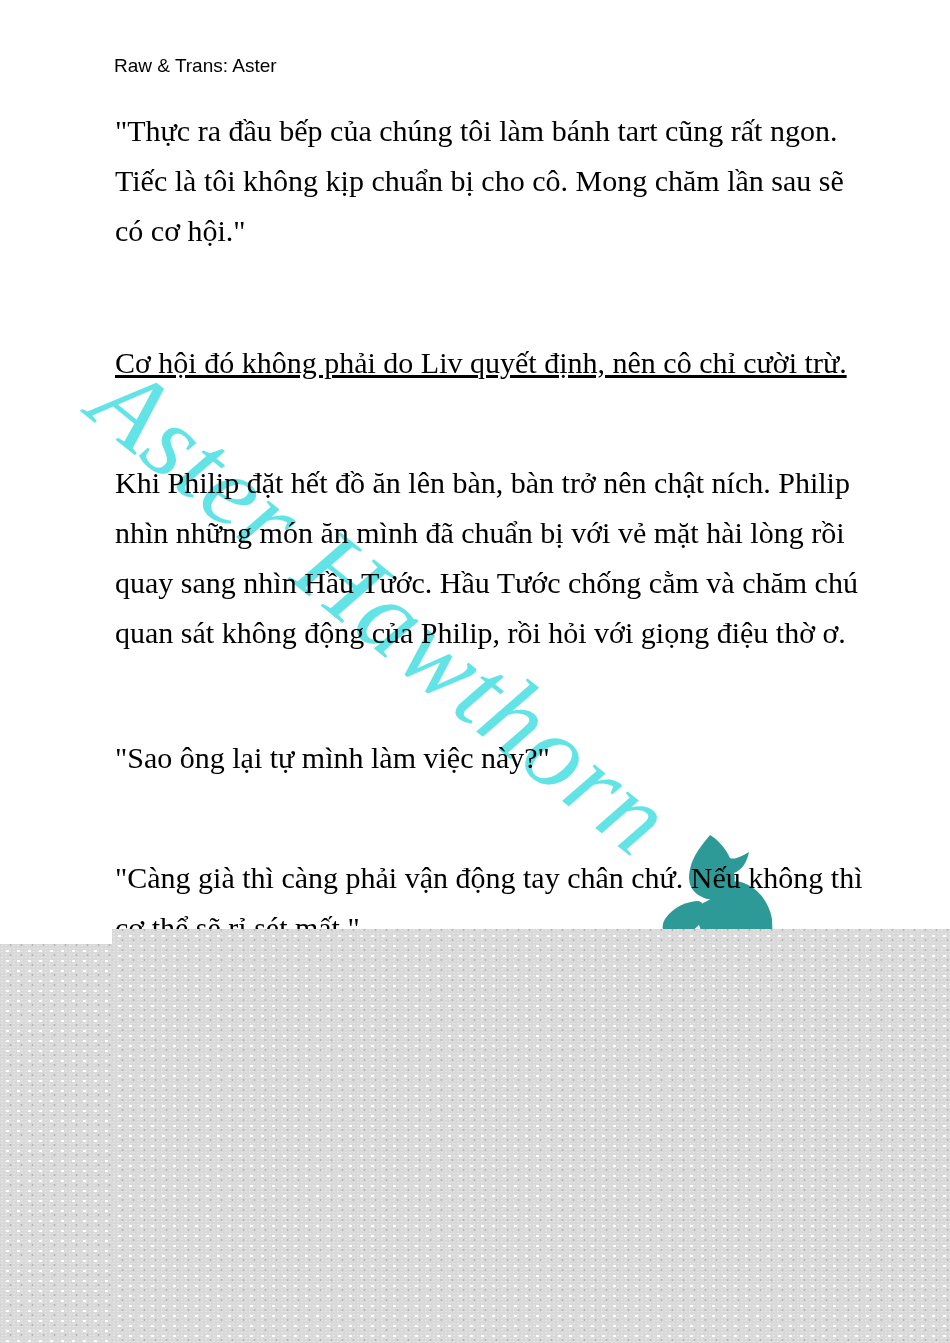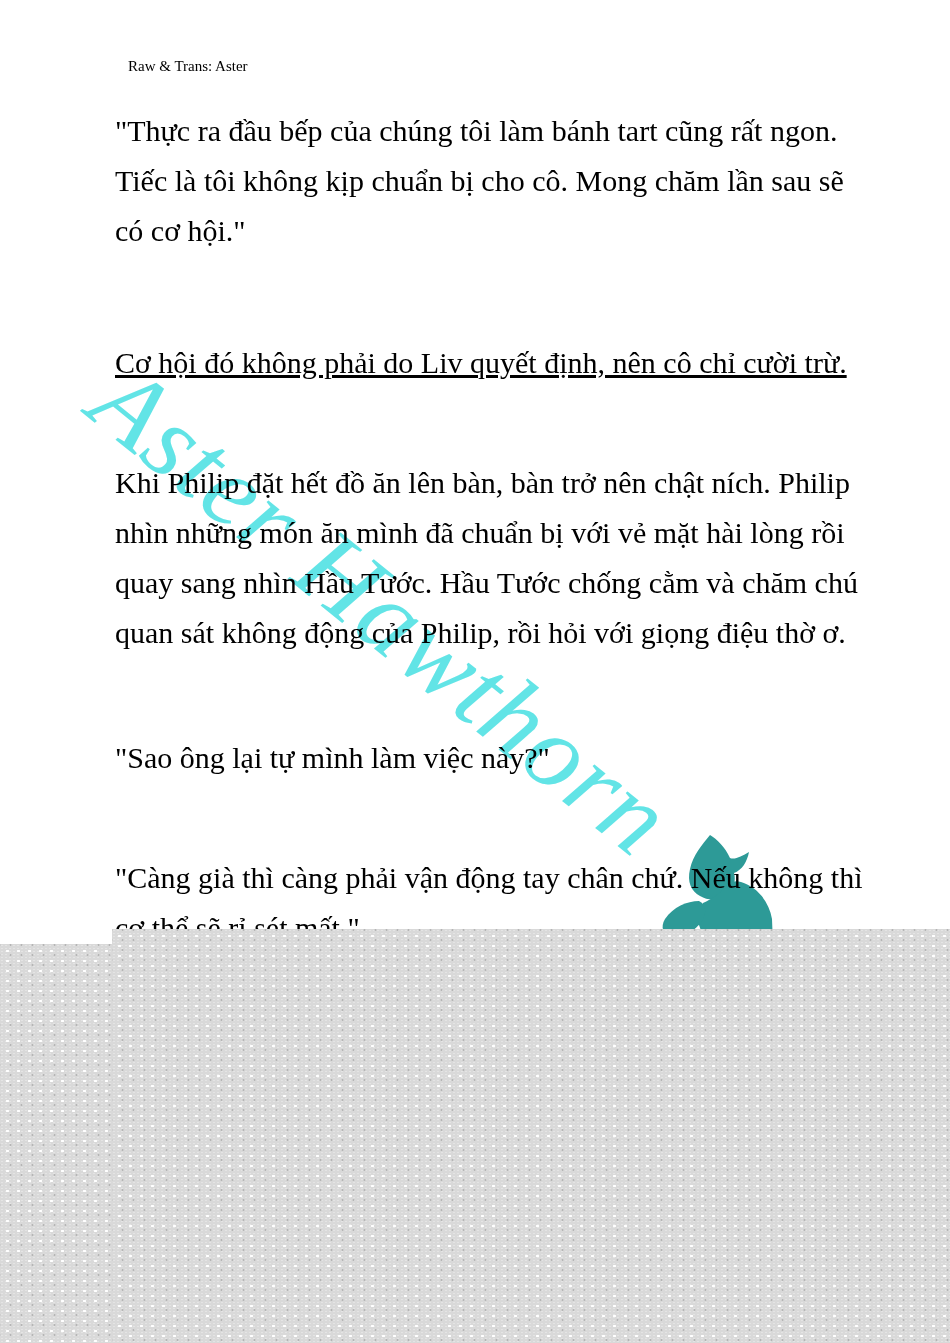--- a/index.html
+++ b/index.html
@@ -5,23 +5,23 @@
   html,body{margin:0;padding:0;background:#888;}
   .page{
     position:relative;
     width:950px;height:1343px;
     background:#ffffff;
     overflow:hidden;
     margin:0 auto;
     font-family:"Liberation Serif","DejaVu Serif",serif;
   }
   .header{
-    position:absolute;left:128px;top:55px;
-    font-family:Liberation Serif, serif;
-    font-size:15px;line-height:22px;color:var(--ink,#000);
+    position:absolute;left:114px;top:55px;
+    font-family:Liberation Sans, sans-serif;
+    font-size:19px;line-height:22px;color:var(--ink,#000);
     z-index:3;white-space:nowrap;
   }
   .para{
     position:absolute;left:115px;
     font-size:30px;line-height:50px;color:var(--ink,#000);
     z-index:3;
   }
   .tl{white-space:nowrap;}
   .p1{top:106px;}
   .p2{top:338px;text-decoration:underline;}

